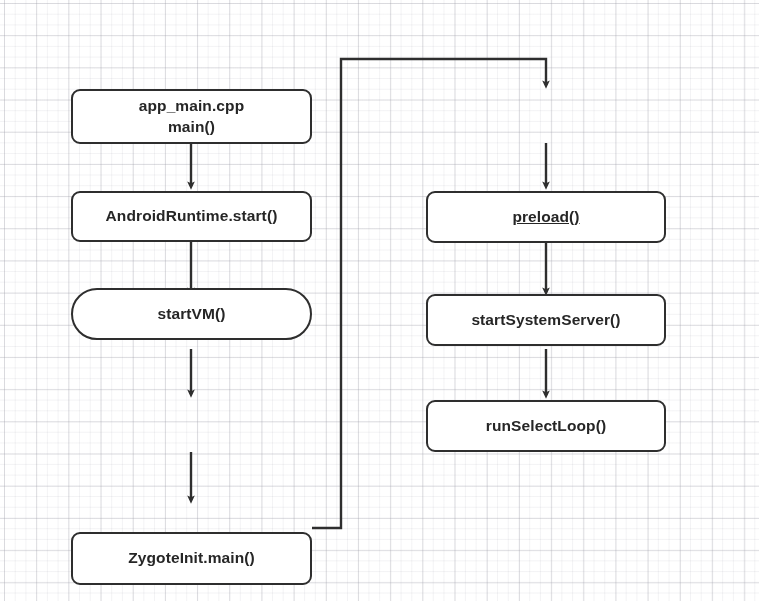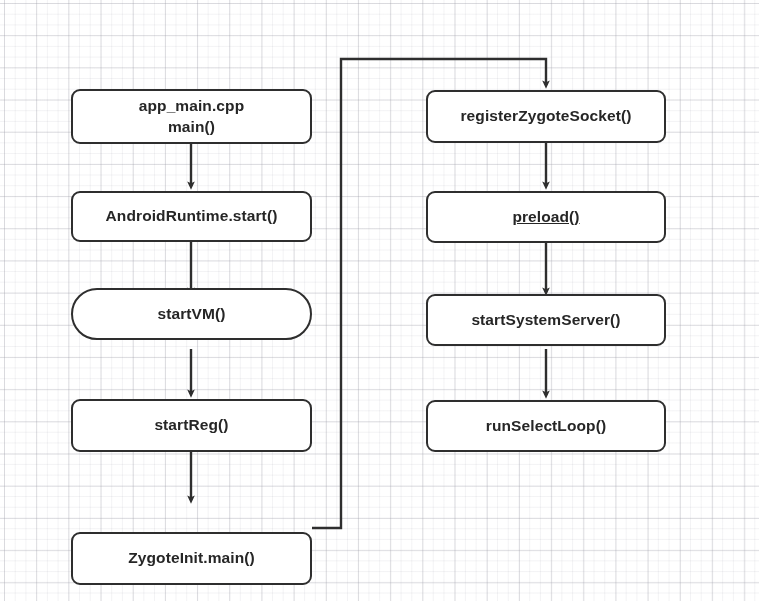--- a/index.html
+++ b/index.html
@@ -96,25 +96,23 @@
     </g>
   </svg>
 
   <div class="node" style="left: 71px; top: 191px; width: 241px; height: 51px;">AndroidRuntime.start()</div>
 
   <div class="node" style="left: 71px; top: 89px; width: 241px; height: 55px;">app_main.cpp
 main()</div>
 
   <div class="node" style="left: 71px; top: 288px; width: 241px; height: 52px; border-radius: 26px;">startVM()</div>
 
-  <div class="node" style="left: 71px; top: 399px; width: 241px; height: 53px;">startReg()</div>
 
   <div class="node" style="left: 71px; top: 532px; width: 241px; height: 53px;">ZygoteInit.main()</div>
 
-  <div class="node" style="left: 426px; top: 90px; width: 240px; height: 53px;">registerZygoteSocket()</div>
 
   <div class="node" style="left: 426px; top: 191px; width: 240px; height: 52px; text-decoration: underline;">preload()</div>
 
   <div class="node" style="left: 426px; top: 294px; width: 240px; height: 52px;">startSystemServer()</div>
 
   <div class="node" style="left: 426px; top: 400px; width: 240px; height: 52px;">runSelectLoop()</div>
 
 
 </div>
 

